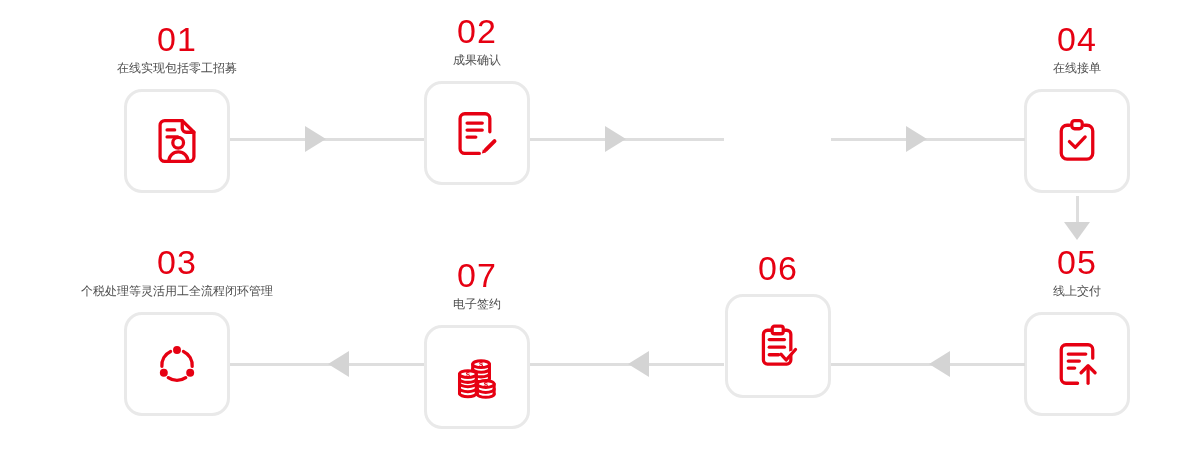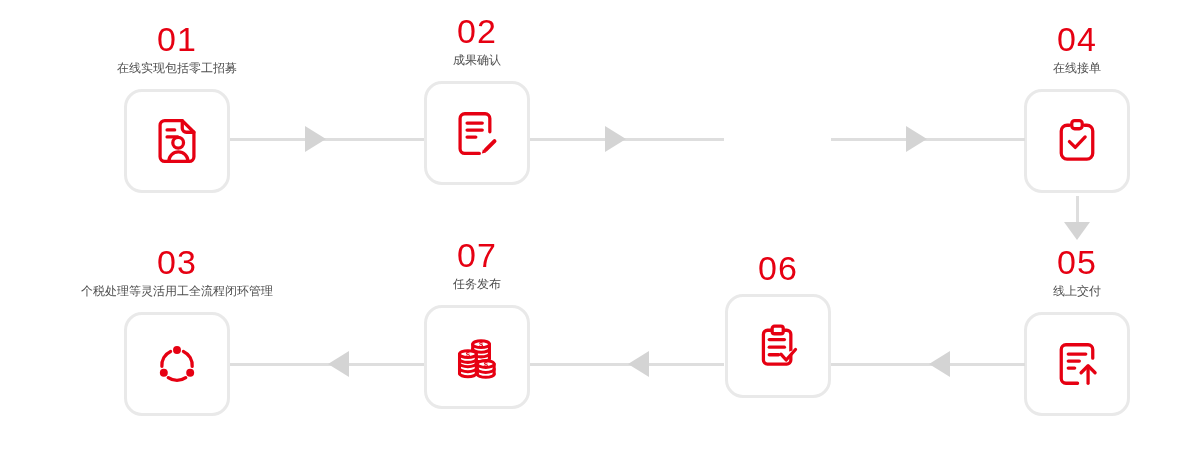--- a/index.html
+++ b/index.html
@@ -26,21 +26,21 @@
     border:3px solid var(--box-border);border-radius:18px;
     background:#fff;display:flex;align-items:center;justify-content:center;
     box-sizing:border-box;
   }
   .step .box svg{width:56px;height:56px;color:var(--accent);}
 
   
   .pos-1{left:27px;top:24px;}   .pos-2{left:327px;top:16px;}
   .pos-3{left:628px;top:24px;}  .pos-4{left:927px;top:24px;}
   .pos-5{left:927px;top:247px;} .pos-6{left:628px;top:253px;}
-  .pos-7{left:327px;top:240px;} .pos-8{left:27px;top:247px;}
+  .pos-7{left:327px;top:260px;} .pos-8{left:27px;top:247px;}
 
   .harrow{position:absolute;width:194px;height:28px;}
   .harrow .line{position:absolute;left:0;top:12px;width:100%;height:3px;background:var(--arrow-line);}
   .harrow .head-right{
     position:absolute;left:75px;top:0;width:0;height:0;
     border-top:13px solid transparent;border-bottom:13px solid transparent;
     border-left:21px solid var(--arrow-head);
   }
   .harrow .head-left{
     position:absolute;left:98px;top:0;width:0;height:0;
@@ -131,21 +131,21 @@
         <path d="M16.5 18.5 h13"></path>
         <path d="M16.5 25 h13"></path>
         <path d="M16.5 31.5 h8"></path>
         <path d="M26.5 31 l4.5 5 8 -9" fill="#fff"></path>
       </svg>
     </div>
   </div>
 
   <div class="step pos-7">
     <span class="num">07</span>
-    <span class="label">任务发布</span>
+    <span class="label">电子签约</span>
     <div class="box">
       <svg viewBox="0 0 48 48" fill="none" stroke="currentColor" stroke-width="2.6" stroke-linecap="round" stroke-linejoin="round">
 
         <path d="M20.3 13 V25"></path>
           <path d="M34.7 13 V25"></path>
         <path d="M20.3 25 a7.2 2.9 0 0 0 14.4 0"></path>
         <path d="M20.3 21 a7.2 2.9 0 0 0 14.4 0"></path>
         <path d="M20.3 17 a7.2 2.9 0 0 0 14.4 0"></path>
         <ellipse cx="27.5" cy="13" rx="7.2" ry="2.9" fill="#fff"></ellipse>
         <text x="27.5" y="15.2" font-size="6.5" font-weight="700" text-anchor="middle" fill="currentColor" stroke="none" font-family="'Liberation Sans',sans-serif">$</text>

